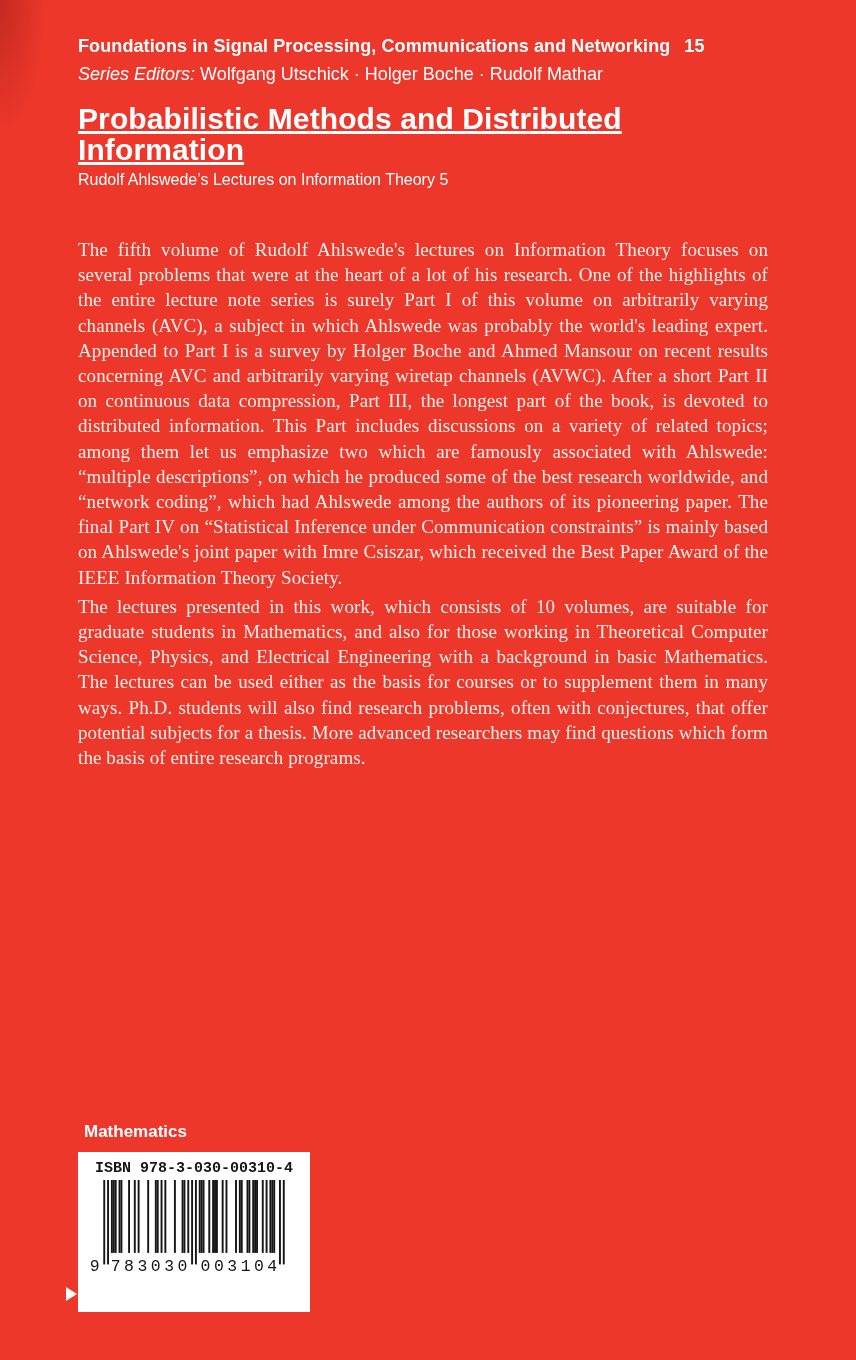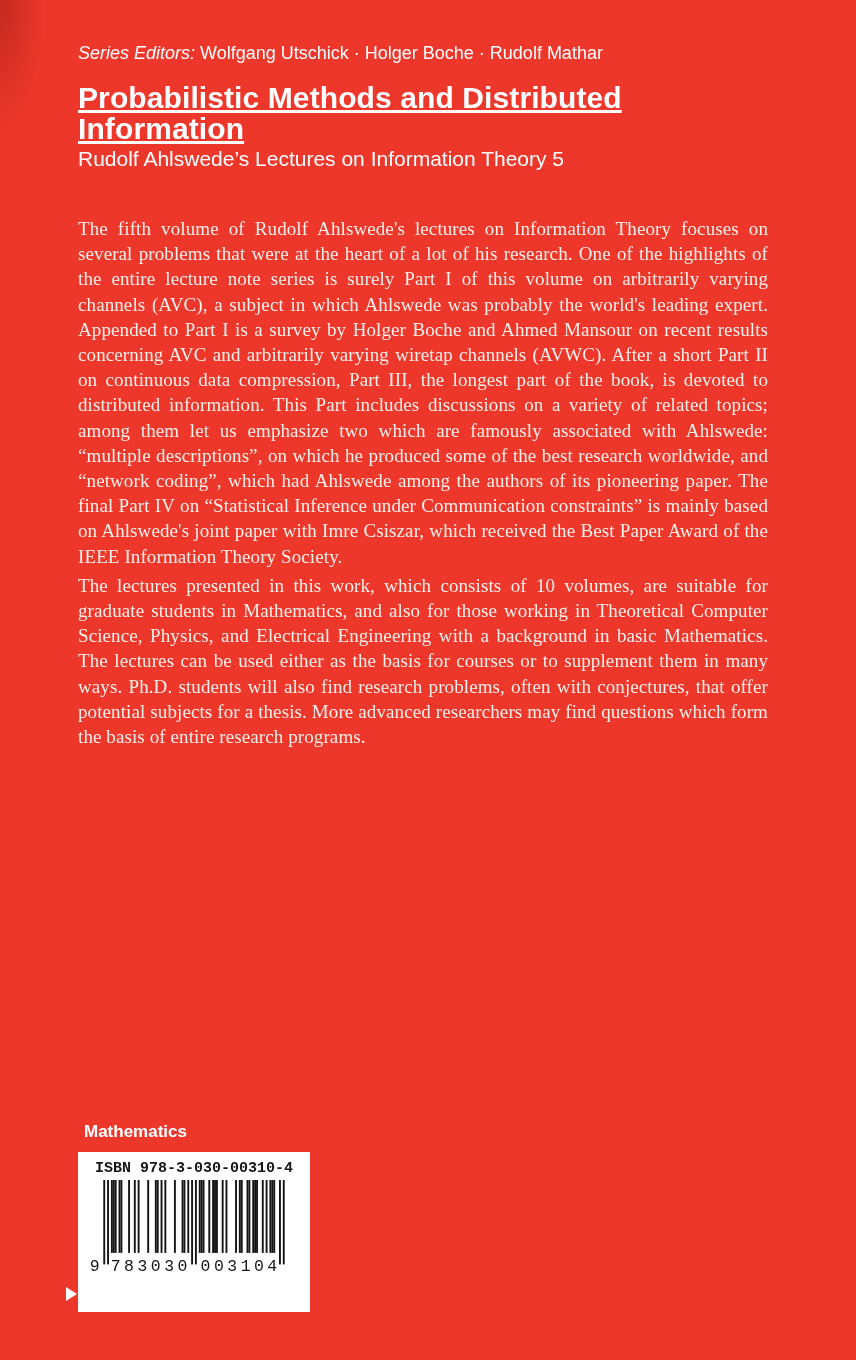--- a/index.html
+++ b/index.html
@@ -59,21 +59,21 @@
   .book-title {
     margin-top: 18px;
     font-size: 30px;
     font-weight: bold;
     line-height: 31px;
     letter-spacing: 0.1px;
     text-decoration: underline;
   }
   .book-subtitle {
     margin-top: 3px;
-    font-size: 21px;
+    font-size: 16px;
     line-height: 23px;
   }
   .blurb {
     margin-top: 46px;
     font-family: "Liberation Serif", serif;
     font-size: 19px;
     line-height: 25.2px;
     letter-spacing: 0.1px;
     text-align: justify;
     color: var(--body_text);
@@ -133,20 +133,23 @@
     margin-right: 9px;
   }
 </style>
 </head>
 <body>
 
 <div class="cover">
   <div class="edge-shadow"></div>
 
   <div class="content">
+    <div class="series-line">
+      <span>Foundations in Signal Processing, Communications and Networking</span><span class="series-volume">15</span>
+    </div>
 
     <div class="series-editors-line">
       <span class="series-editors-label">Series Editors:</span>
       <span>Wolfgang Utschick · Holger Boche · Rudolf Mathar</span>
     </div>
 
 
     <h1 class="book-title">Probabilistic Methods and Distributed Information</h1>
     <div class="book-subtitle">Rudolf Ahlswede’s Lectures on Information Theory 5</div>
 

